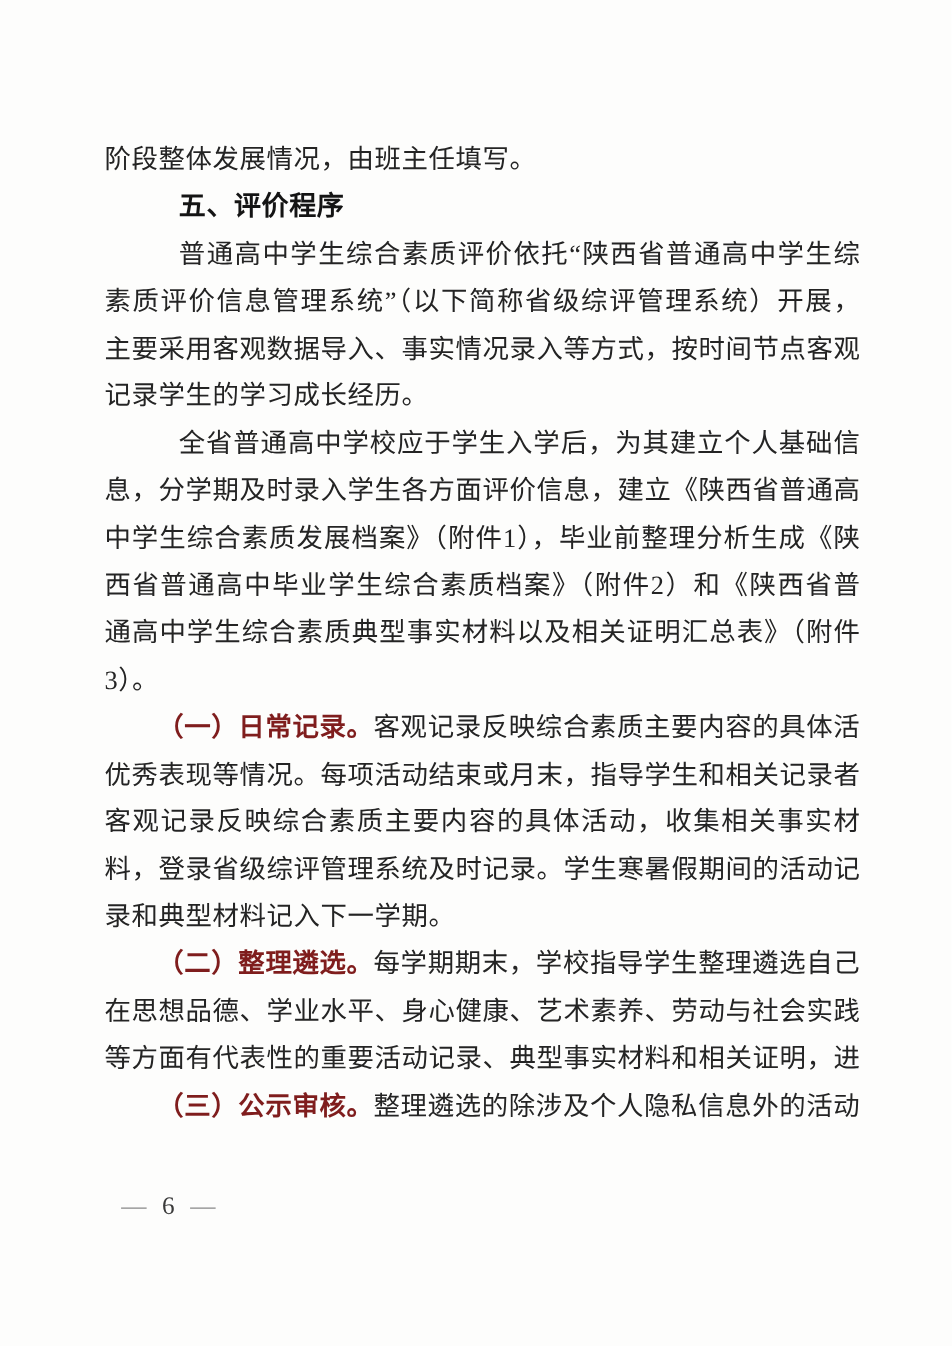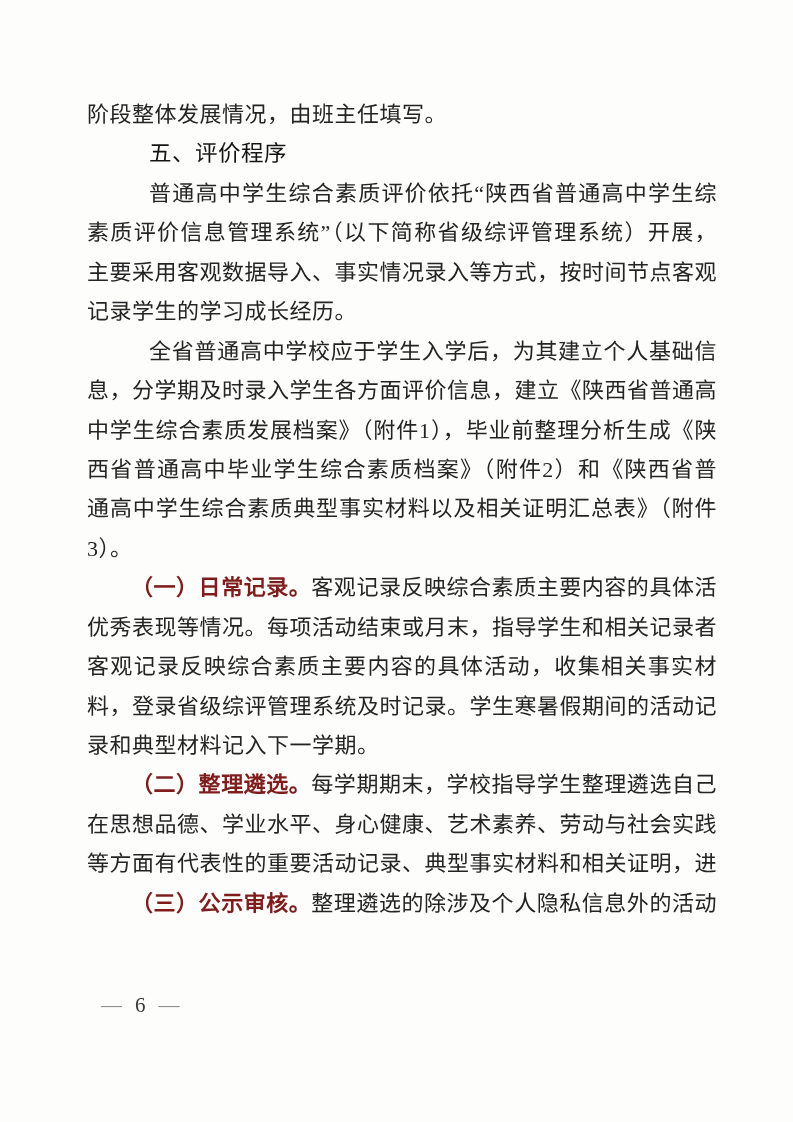--- a/index.html
+++ b/index.html
@@ -11,21 +11,21 @@
     position: relative;
     width: 793px;
     height: 1122px;
     background: #fdfdfc;
     overflow: hidden;
     font-family: "Liberation Serif", "DejaVu Serif", serif;
   }
   .text-block {
     position: absolute;
     left: 87px;
-    top: 95px;
+    top: 113px;
     width: 630px;
   }
   .para { margin: 0; padding: 0; }
   .line {
     height: 39.45px;
     line-height: 39.45px;
     font-size: 22px;
     letter-spacing: 0.5px;
     color: #242424;
     text-align: left;
@@ -33,21 +33,21 @@
   }
   .line.just {
     text-align: justify;
     text-align-last: justify;
   }
   
   .line.ind { padding-left: 62px; }
   .line.ind-lead { padding-left: 44px; }
   .para.heading .line {
     font-family: "Liberation Sans", "DejaVu Sans", sans-serif;
-    font-weight: 400;
+    font-weight: 700;
     font-size: 22.5px;
     color: #141414;
   }
   .line b {
     font-weight: 700;
     color: #7f1d1d;
   }
   .footer {
     position: absolute;
     left: 101px;

